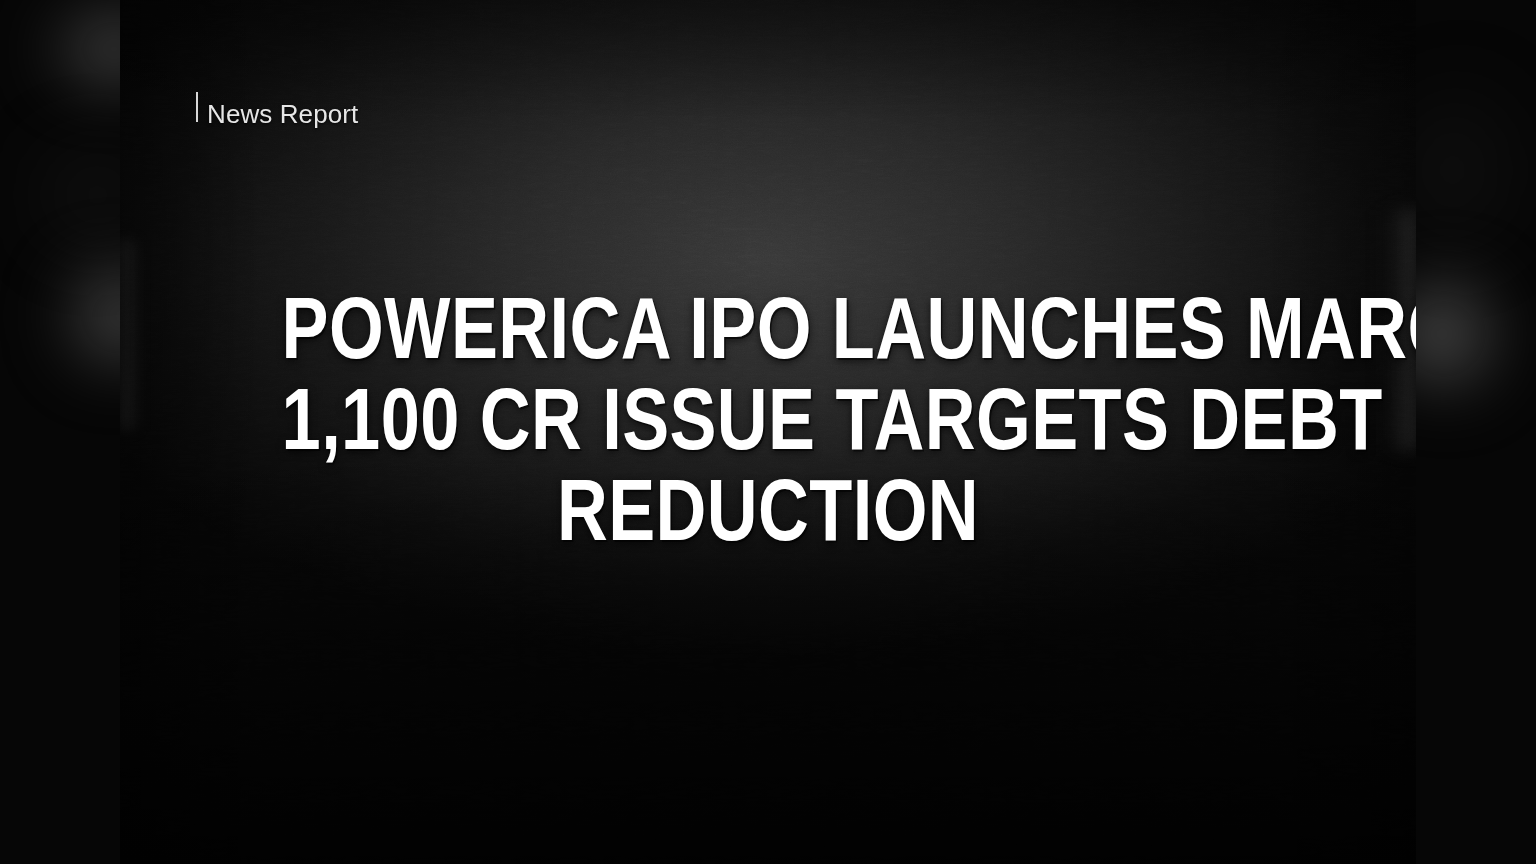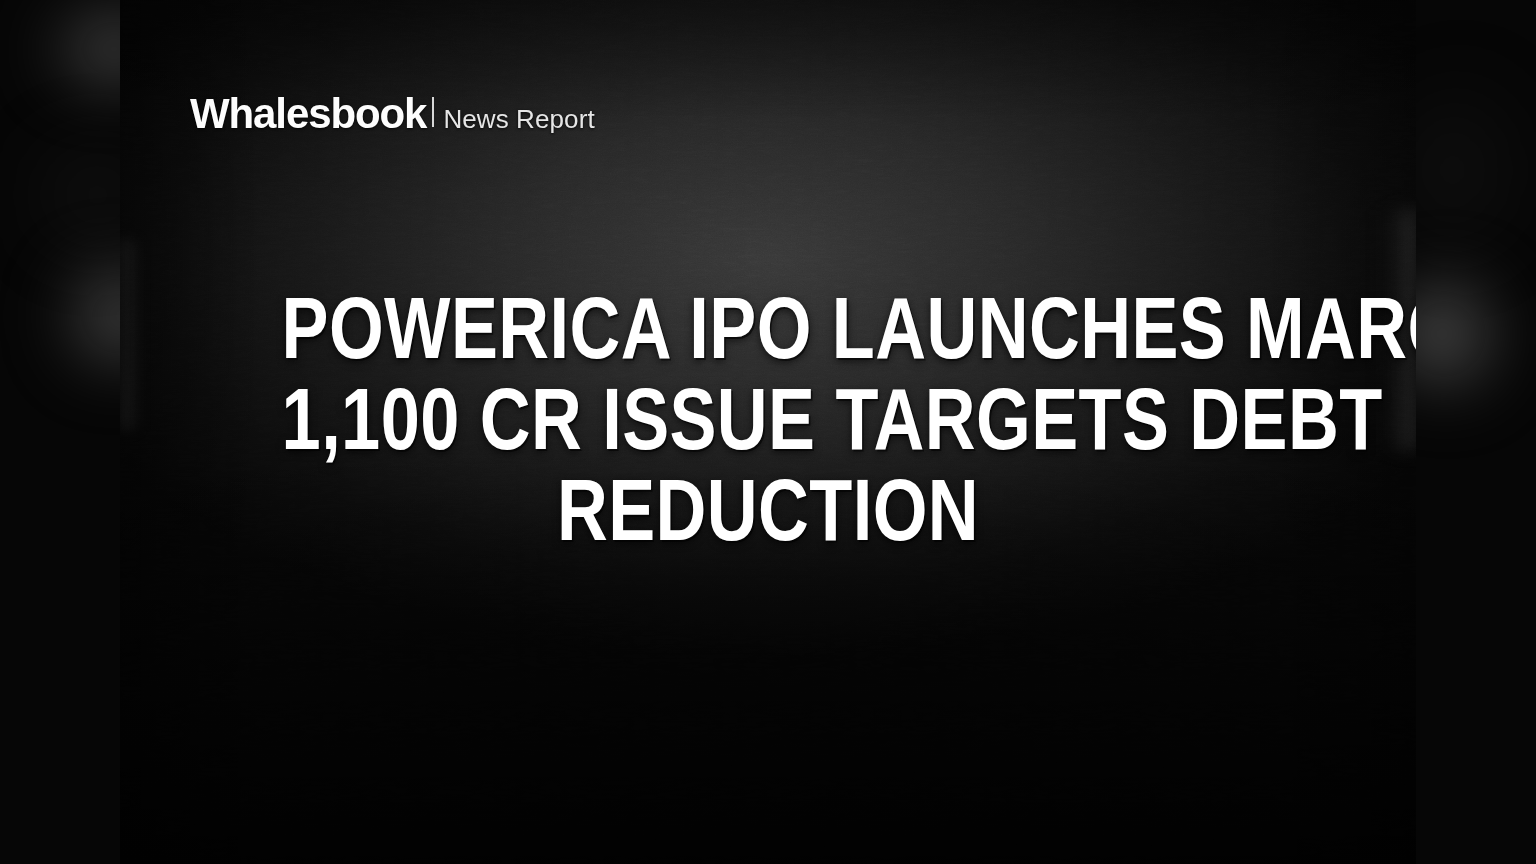--- a/index.html
+++ b/index.html
@@ -235,21 +235,20 @@
         <feColorMatrix type="saturate" values="0"></feColorMatrix>
       </filter>
       <rect width="1296" height="864" filter="url(#fabric)" opacity="0.55"></rect>
     </svg>
 
     <div class="panel-vignette"></div>
 
     <div class="content">
 
       <div class="logo">
-        <span class="logo-mark">Whalesbook</span>
         <span class="logo-sep"></span>
         <span class="logo-sub">News Report</span>
       </div>
 
       <div class="headline">
         <span class="headline-line">POWERICA IPO LAUNCHES MARCH 24: RS</span>
         <span class="headline-line">1,100 CR ISSUE TARGETS DEBT</span>
         <span class="headline-line">REDUCTION</span>
       </div>
 

